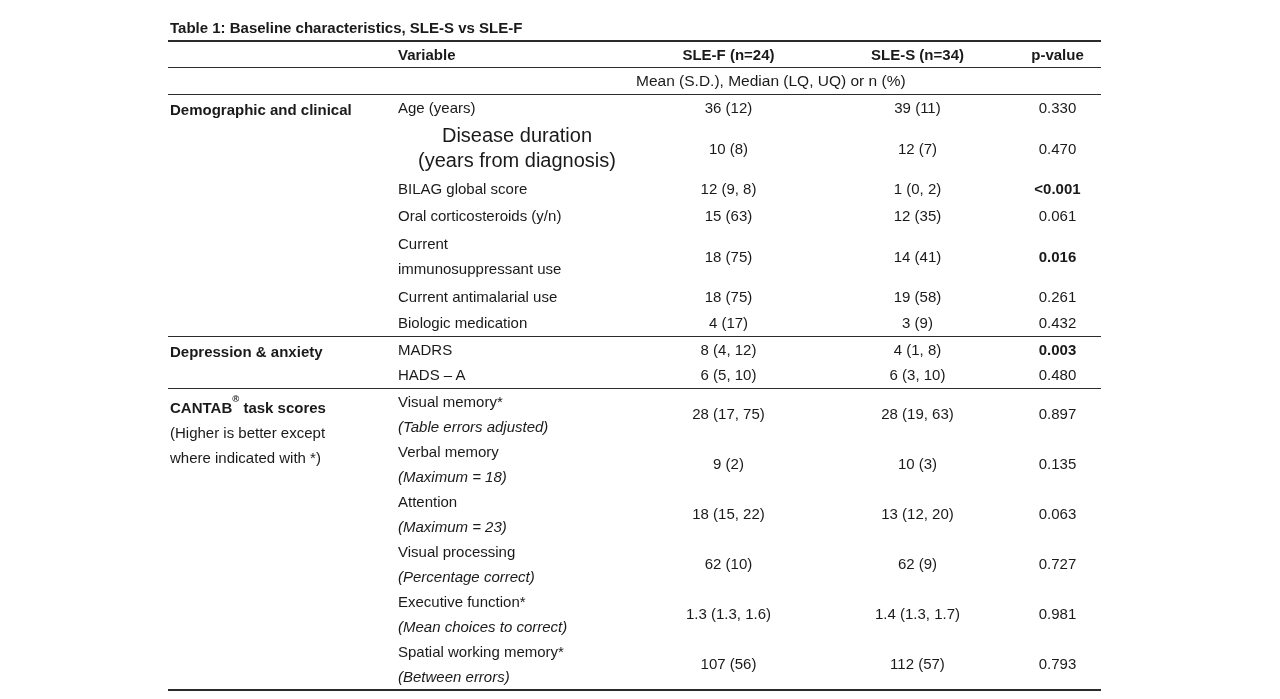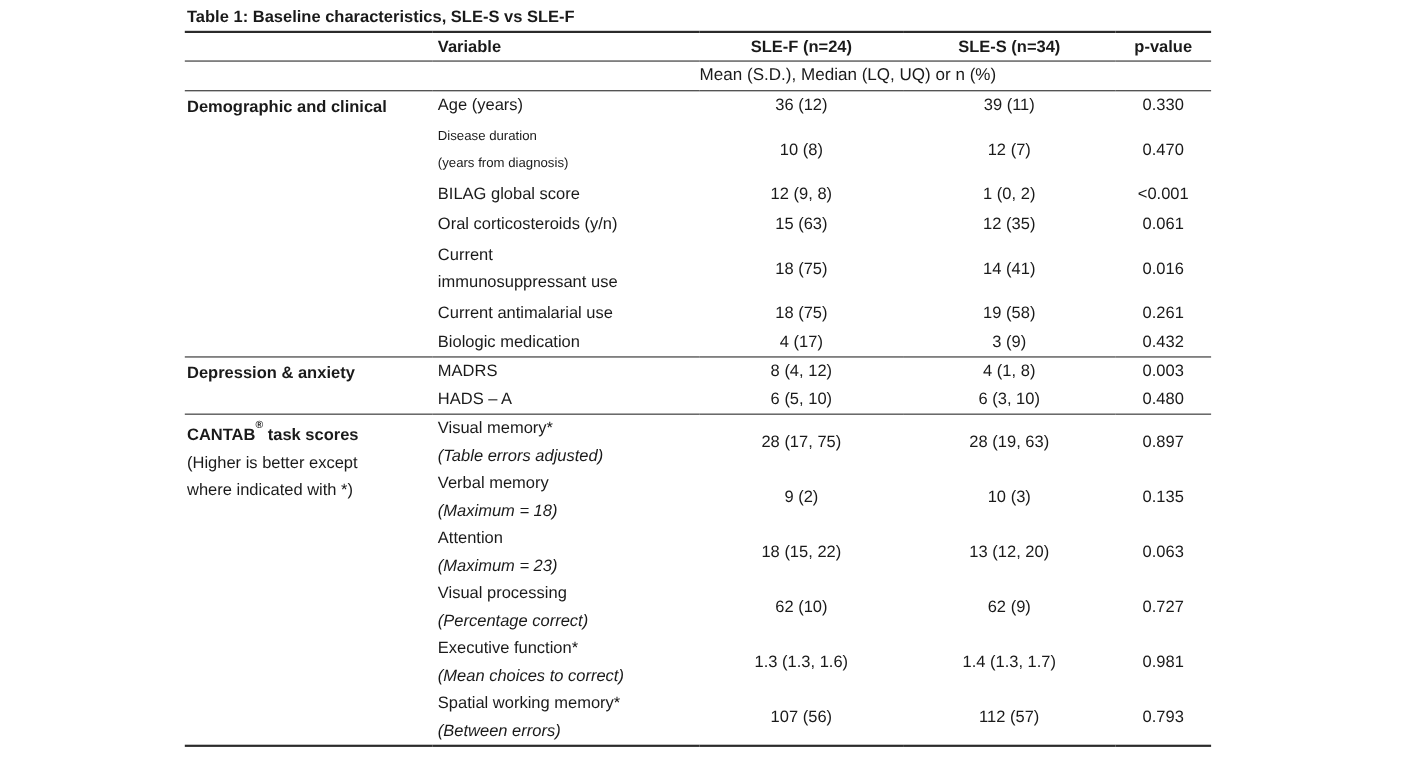--- a/index.html
+++ b/index.html
@@ -1,42 +1,42 @@
 <!DOCTYPE html>
 <html><head>
 <meta charset="utf-8">
 <style>
   * { margin:0; padding:0; box-sizing:border-box; }
   html,body { background:#ffffff; }
   body {
     width:1280px; height:699px; overflow:hidden; position:relative;
     font-family:"Liberation Sans", sans-serif; color:#1a1a1a;
   }
-  .doc { position:absolute; left:168px; top:6px; width:933px; }
+  .doc { position:absolute; left:168px; top:18px; width:933px; }
   .title { font-size:15px; font-weight:bold; padding:1px 0 4px 2px; }
   table {
     border-collapse:collapse; table-layout:fixed; width:933px;
     border-top:2.5px solid #2b2b2b; border-bottom:2.5px solid #2b2b2b;
   }
   th, td { font-size:15px; font-weight:normal; padding:0; vertical-align:middle; }
   thead th { font-weight:bold; height:26px; border-bottom:1.5px solid #2b2b2b; text-align:center;margin-left:36px; }
   th.var-h { text-align:left; padding-left:5px; }
   tr.subhead td { height:27px; border-bottom:1.5px solid #2b2b2b; font-size:15.5px; }
   td.cat { vertical-align:top; padding:2px 4px 0 2px; font-weight:bold; line-height:25px;margin-left:44px; }
   .catnote { font-weight:normal; max-width:192px; }
   td.var { text-align:left; padding-left:5px; line-height:25px; }
   .note-i { font-style:italic; }
-  .lg { font-size:12px; }
+  .lg { font-size:20px;text-align:center; }
   td.num { text-align:center; }
   tr.r1 { height:27px; }
   tr.r1s { height:26px; }
   tr.r2 { height:54px; }
   tr.r2c { height:50px; }
   tr.sec td { border-top:1.5px solid #2b2b2b; }
-  .bold { font-weight:normal; }
+  .bold { font-weight:bold; }
   sup.reg { font-size:9.5px; position:relative; top:-5px; }
 </style>
 </head>
 <body>
 
 <div class="doc">
   <div class="title">Table 1: Baseline characteristics, SLE-S vs SLE-F</div>
 
   <table>
     <colgroup>

